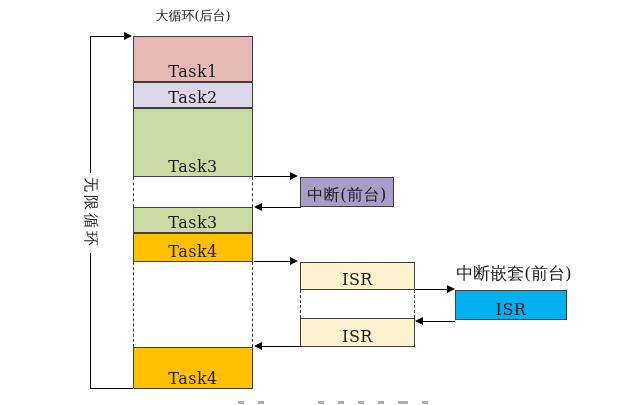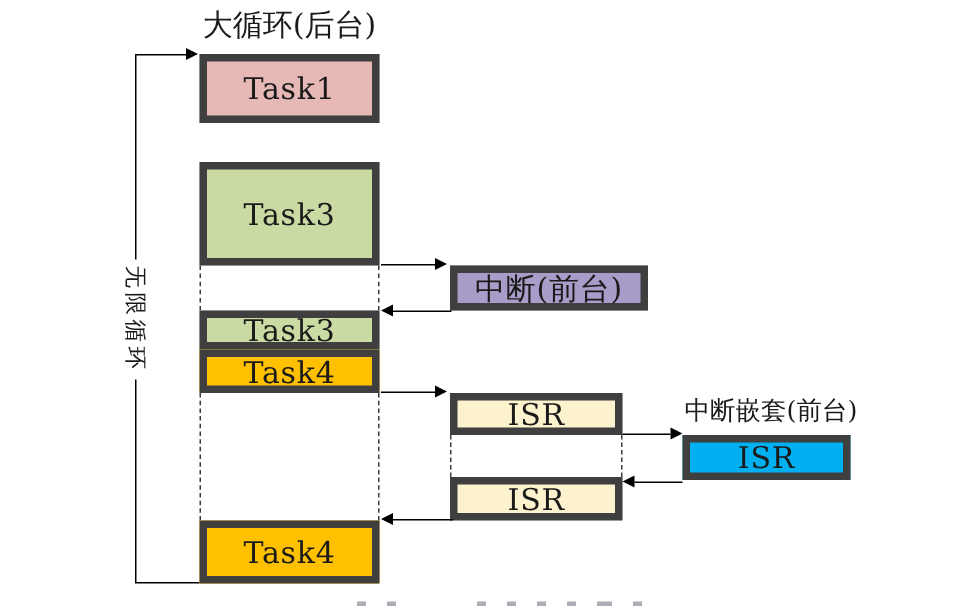--- a/index.html
+++ b/index.html
@@ -1,27 +1,27 @@
 <!DOCTYPE html>
 <html><head>
 <meta charset="utf-8">
 <style>
   html,body{margin:0;padding:0;background:#fff;}
   #stage{
     position:relative;width:641px;height:405px;background:#ffffff;overflow:hidden;
     font-family:"DejaVu Serif","Liberation Serif",serif;color:#1a1a1a;
   }
   .box{
-    position:absolute;box-sizing:border-box;border:5px solid #ec4899;
-    display:flex;align-items:center;justify-content:center;
-    font-size:20px;letter-spacing:0.5px;
+    position:absolute;box-sizing:border-box;border:1px solid #ec4899;
+    display:flex;align-items:flex-end;justify-content:center;
+    font-size:16px;letter-spacing:0.5px;
   }
   .label{
     position:absolute;display:flex;align-items:center;justify-content:center;
-    font-size:20px;white-space:nowrap;
+    font-size:13px;white-space:nowrap;
   }
   .hline{position:absolute;height:0;border-top:1px solid #000;}
   .vline{position:absolute;width:0;border-left:1px solid #000;}
   .dashv{position:absolute;width:0;border-left:1px dashed #3a3a3a;}
   .ah-r{position:absolute;width:0;height:0;
     border-top:4px solid transparent;border-bottom:4px solid transparent;border-left:8px solid #000;}
   .ah-l{position:absolute;width:0;height:0;
     border-top:4px solid transparent;border-bottom:4px solid transparent;border-right:8px solid #000;}
   .rotated-wrap{position:absolute;width:0;height:0;}
   .rotated-wrap > span{
@@ -43,20 +43,23 @@
   <div class="hline" style="left:90px;top:36px;width:34px;"></div>
   <div class="ah-r" style="left:124px;top:32px;"></div>
   <div class="hline" style="left:90px;top:388px;width:43px;"></div>
   <div class="rotated-wrap" style="left:90px;top:213px;">
     <span>无限循环</span>
   </div>
 
   <div class="box" style="left: 133px; top: 36px; width: 120px; height: 46px; background-color: rgb(230, 185, 183); border-color: rgb(63, 63, 63);">
     <span>Task1</span>
   </div>
+  <div class="box" style="left: 133px; top: 82px; width: 120px; height: 26px; background-color: rgb(220, 215, 233); border-color: rgb(63, 63, 63);">
+    <span>Task2</span>
+  </div>
   <div class="box" style="left: 133px; top: 108px; width: 120px; height: 69px; background-color: rgb(201, 219, 162); border-color: rgb(63, 63, 63);">
     <span>Task3</span>
   </div>
 
   <div class="dashv" style="left:133px;top:177px;height:30px;"></div>
   <div class="dashv" style="left:252px;top:177px;height:30px;"></div>
 
   <div class="box" style="left: 133px; top: 207px; width: 120px; height: 26px; background-color: rgb(201, 219, 162); border-color: rgb(63, 63, 63);">
     <span>Task3</span>
   </div>
@@ -64,21 +67,21 @@
     <span>Task4</span>
   </div>
 
   <div class="dashv" style="left:133px;top:262px;height:85px;"></div>
   <div class="dashv" style="left:252px;top:262px;height:85px;"></div>
 
   <div class="box" style="left: 133px; top: 347px; width: 120px; height: 42px; background-color: rgb(255, 192, 0); border-color: rgb(63, 63, 63);">
     <span>Task4</span>
   </div>
 
-  <div class="box" style="left: 300px; top: 177px; width: 132px; height: 30px; background-color: rgb(168, 156, 200); border-color: rgb(63, 63, 63);">
+  <div class="box" style="left: 300px; top: 177px; width: 94px; height: 30px; background-color: rgb(168, 156, 200); border-color: rgb(63, 63, 63);">
     <span>中断(前台)</span>
   </div>
 
   <div class="box" style="left: 300px; top: 262px; width: 115px; height: 28px; background-color: rgb(252, 242, 205); border-color: rgb(63, 63, 63);">
     <span>ISR</span>
   </div>
   <div class="dashv" style="left:300px;top:290px;height:28px;"></div>
   <div class="dashv" style="left:414px;top:290px;height:28px;"></div>
   <div class="box" style="left: 300px; top: 318px; width: 115px; height: 29px; background-color: rgb(252, 242, 205); border-color: rgb(63, 63, 63);">
     <span>ISR</span>

